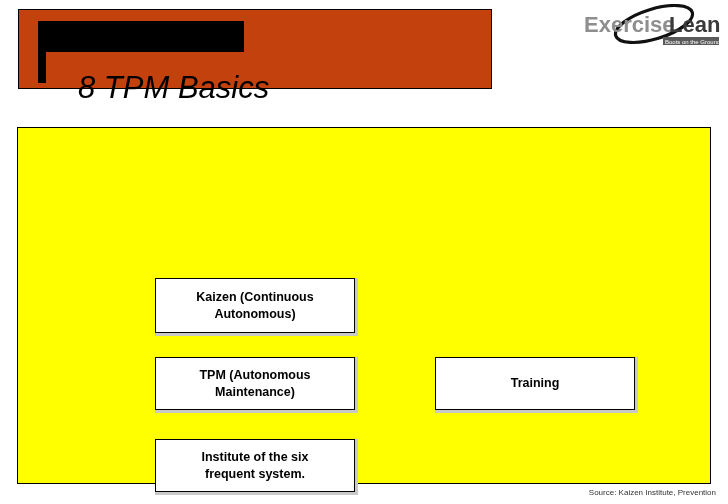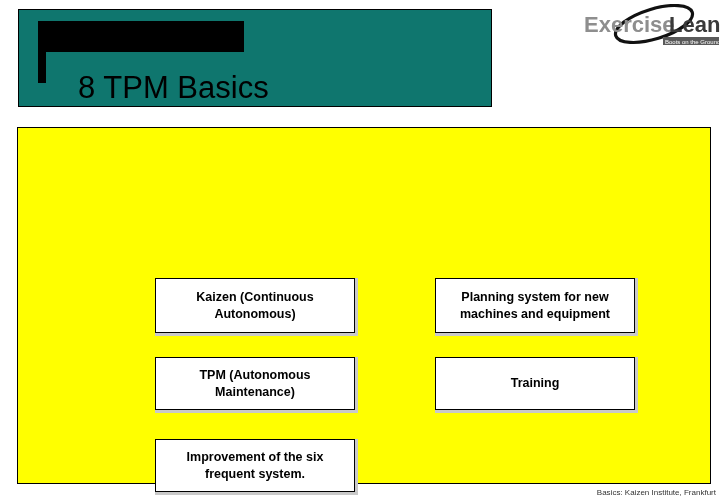--- a/index.html
+++ b/index.html
@@ -15,24 +15,25 @@
     font-family: "Liberation Sans", sans-serif;
     background: #ffffff;
   }
 
   
   #slide-header {
     position: absolute;
     left: 18px;
     top: 9px;
     width: 474px;
-    height: 98px;
-    background: #0f766e;
+    height: 80px;
+    background: #c2410c;
     border: 1px solid #000000;
     box-sizing: border-box;
+    font-style: italic;
   }
   #header-bracket-top {
     position: absolute;
     left: 19px;
     top: 11px;
     width: 206px;
     height: 31px;
     background: #000000;
   }
   #header-bracket-stem {
@@ -166,30 +167,27 @@
       <text x="85" y="39.5" font-family="&quot;Liberation Sans&quot;, sans-serif" font-size="6" fill="#ffffff">Boots on the Ground</text>
     </g>
   </svg>
 </div>
 
 <div id="content-panel">
 
   <div class="basic-box col-l row-1">
     <span class="box-text"><span>Kaizen (Continuous</span><br><span>Autonomous)</span></span>
   </div>
-  <div class="basic-box col-r row-1">
-    <span class="box-text"><span>Planning system for new</span><br><span>machines and equipment</span></span>
-  </div>
 
   <div class="basic-box col-l row-2">
     <span class="box-text"><span>TPM (Autonomous</span><br><span>Maintenance)</span></span>
   </div>
   <div class="basic-box col-r row-2">
     <span class="box-text">Training</span>
   </div>
 
   <div class="basic-box col-l row-3">
-    <span class="box-text"><span>Improvement of the six</span><br><span>frequent system.</span></span>
+    <span class="box-text"><span>Institute of the six</span><br><span>frequent system.</span></span>
   </div>
 
 </div>
 
-<div id="source-note">Basics: Kaizen Institute, Frankfurt</div>
+<div id="source-note">Source: Kaizen Institute, Prevention</div>
 
 </body></html>

